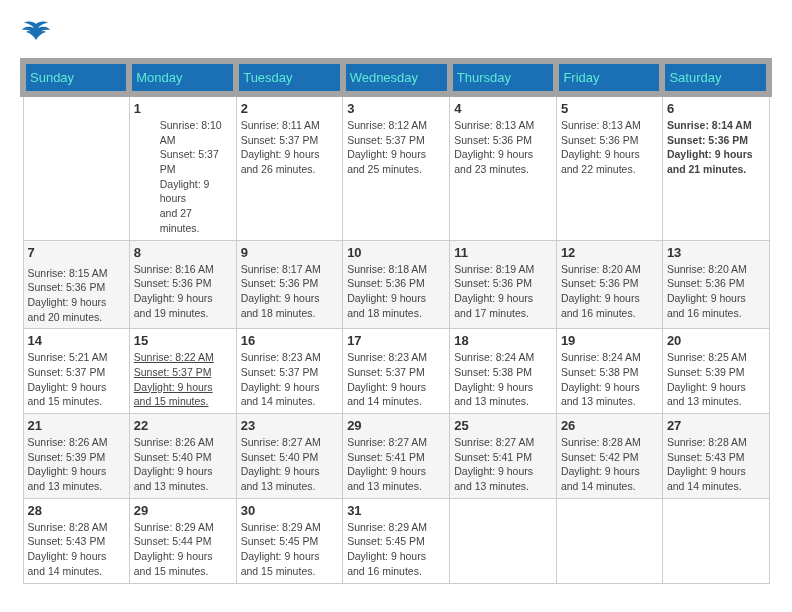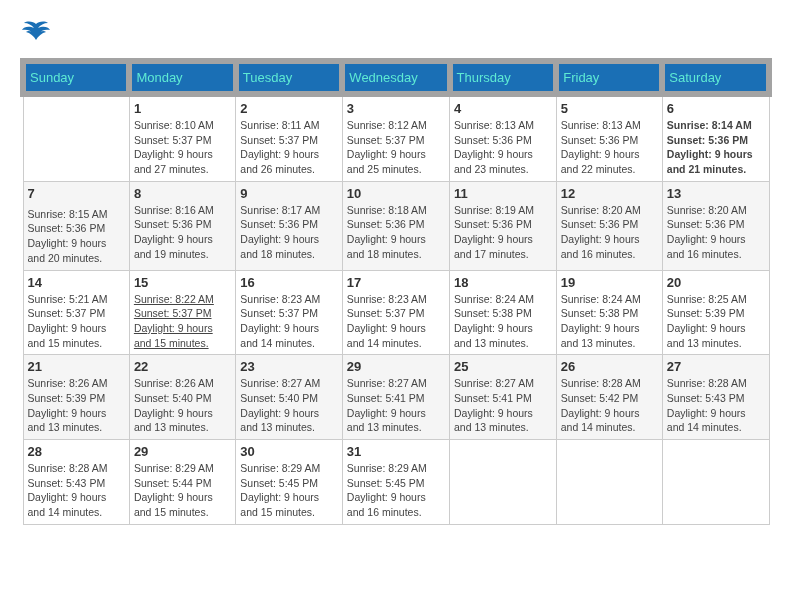--- a/index.html
+++ b/index.html
@@ -117,21 +117,21 @@
         <th>Thursday</th>
         <th>Friday</th>
         <th>Saturday</th>
       </tr>
   </thead>
   <tbody id="calendar-body">
   <tr>
         <td class="empty-cell"></td>
         <td>
           <span class="day-num">1</span>
-          <div class="day-info" style="white-space: pre-line;">Sunrise: 8:10 AM
+          <div class="day-info" style="white-space: pre-line; margin-left: 26px;">Sunrise: 8:10 AM
 Sunset: 5:37 PM
 Daylight: 9 hours
 and 27 minutes.</div>
         </td>
         <td>
           <span class="day-num">2</span>
           <div class="day-info" style="white-space: pre-line;">Sunrise: 8:11 AM
 Sunset: 5:37 PM
 Daylight: 9 hours
 and 26 minutes.</div>

